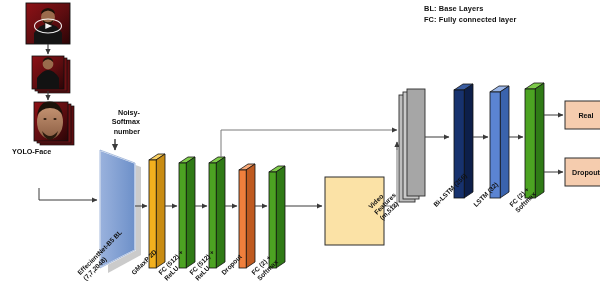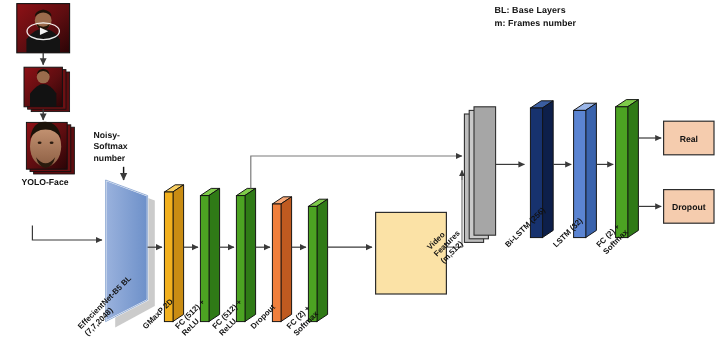--- a/index.html
+++ b/index.html
@@ -1,42 +1,42 @@
 <!DOCTYPE html>
 <html><head>
 <meta charset="utf-8">
 <style>
   html,body{margin:0;padding:0;}
   body{
     width:600px;height:288px;background:#ffffff;
     font-family:"Liberation Sans","DejaVu Sans",sans-serif;
     overflow:hidden;position:relative;
   }
-  #stage{position:absolute;left:0;top:0;width:512px;height:288px;}
+  #stage{position:absolute;left:12px;top:0;width:512px;height:288px;}
   svg.layer{position:absolute;left:0;top:0;width:600px;height:288px;overflow:visible;}
 
   .legend{position:absolute;left:412px;top:4px;font-size:7.4px;line-height:10.6px;color:#111;font-weight:bold;letter-spacing:0.1px;}
   .legend div{white-space:nowrap;}
 
-  .cap{position:absolute;font-size:7.2px;color:#111;font-weight:bold;text-align:center;line-height:9.5px;white-space:nowrap;}
+  .cap{position:absolute;font-size:7.2px;color:#111;font-weight:bold;line-height:9.5px;white-space:nowrap;}
   .rotlab{position:absolute;font-size:6.6px;color:#111;font-weight:bold;line-height:8.2px;
           transform-origin:left top;transform:rotate(-45deg);white-space:nowrap;text-align:left;}
-  .nslab{position:absolute;font-size:7.2px;color:#111;font-weight:bold;line-height:9.4px;text-align:left;white-space:nowrap;}
+  .nslab{position:absolute;font-size:7.2px;color:#111;font-weight:bold;line-height:9.4px;text-align:right;white-space:nowrap;}
 
   .boxlab{position:absolute;display:flex;align-items:center;justify-content:center;
           font-size:7.2px;font-weight:bold;color:#111;text-align:center;}
 </style>
 </head>
 <body>
 
 <div id="stage">
 
   <div class="legend">
     <div>BL: Base Layers</div>
-    <div>m: Frames number</div>
+    <div>FC: Fully connected layer</div>
   </div>
 
   <svg class="layer" viewBox="0 0 600 288">
     <defs>
       <marker id="ah" markerWidth="6" markerHeight="6" refX="5" refY="3" orient="auto">
         <path d="M0,0.4 L5.4,3 L0,5.6 z" fill="#3a3a3a"></path>
       </marker>
 
       <linearGradient id="gRedBg" x1="0" y1="0" x2="1" y2="1">
         <stop offset="0%" stop-color="#8e1116"></stop>

